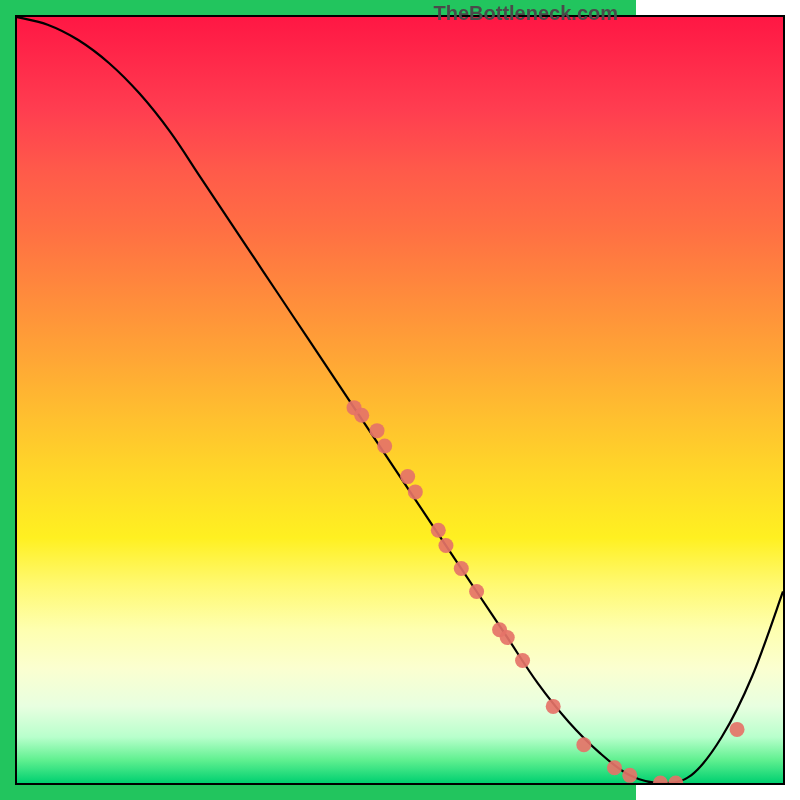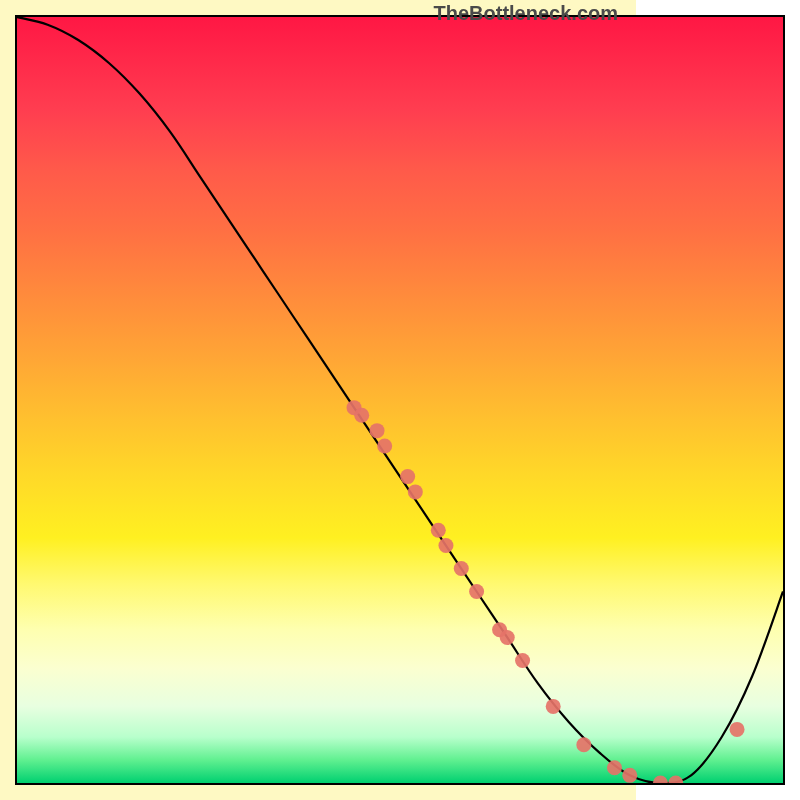--- a/index.html
+++ b/index.html
@@ -7,21 +7,21 @@
     padding: 0;
     width: 800px;
     height: 800px;
     overflow: hidden;
     font-family: Arial, Helvetica, sans-serif;
   }
   .chart-container {
     position: relative;
     width: 636px;
     height: 800px;
-    background: #fef9c3;
+    background: #22c55e;
   }
   .plot-area {
     position: absolute;
     left: 15px;
     top: 15px;
     width: 770px;
     height: 770px;
     border: 2px solid #000;
     box-sizing: border-box;
     overflow: hidden;

